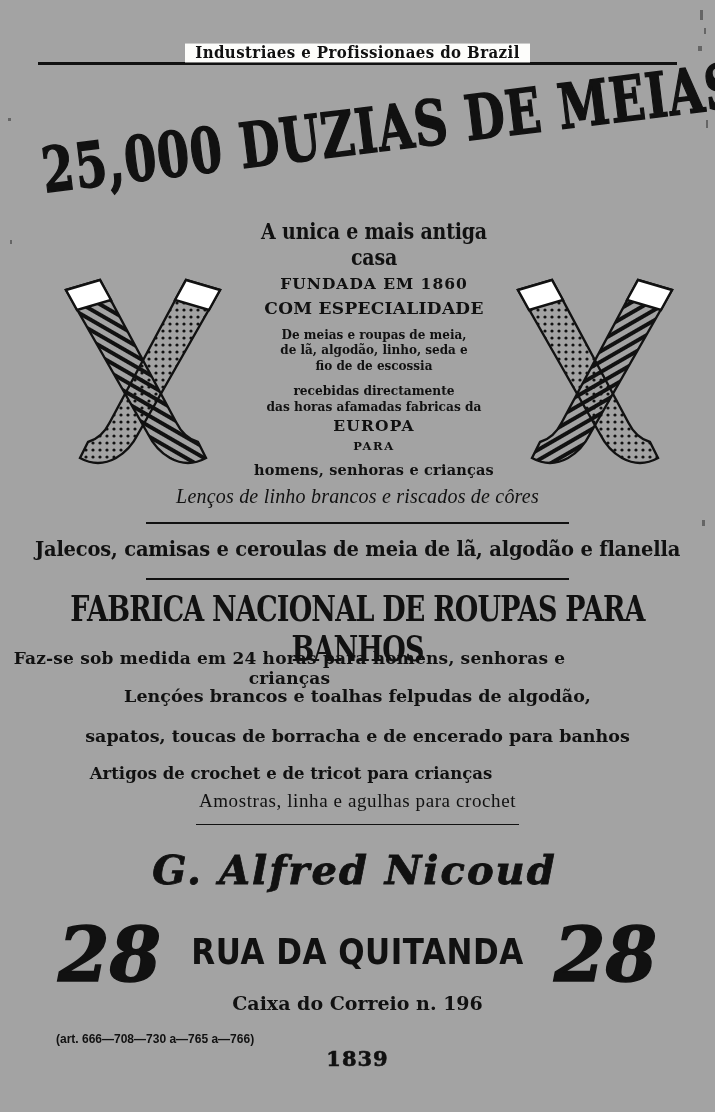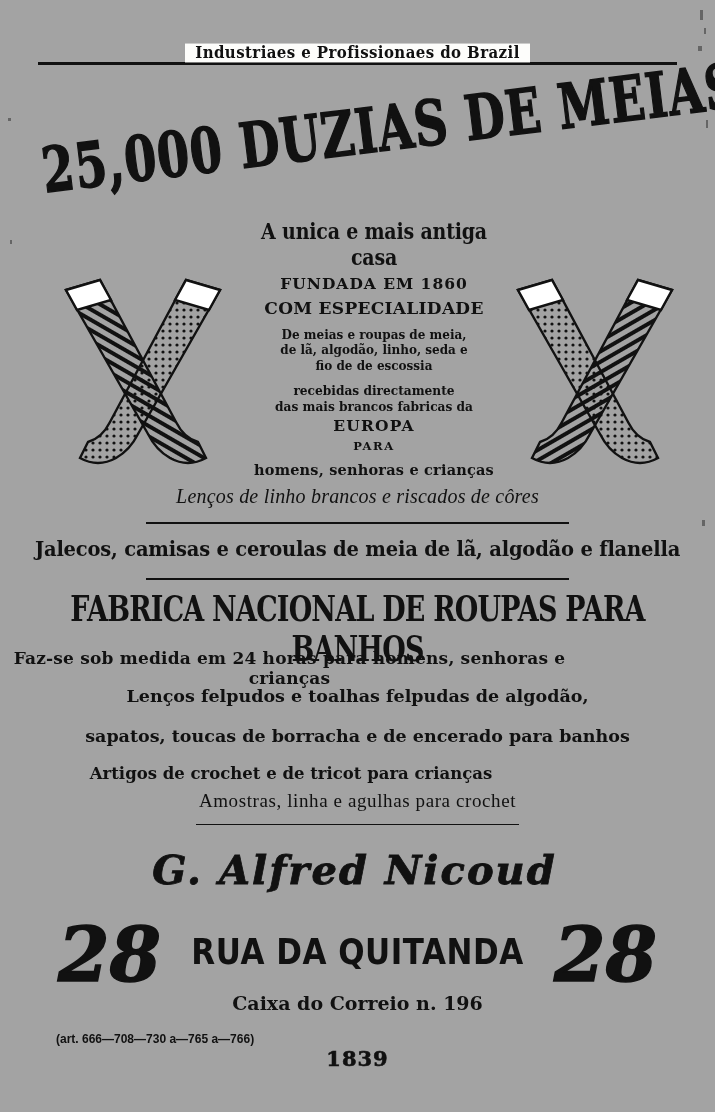--- a/index.html
+++ b/index.html
@@ -413,40 +413,40 @@
     <div class="line-1">A unica e mais antiga casa</div>
     <div class="line-2">FUNDADA EM 1860</div>
     <div class="line-3">COM ESPECIALIDADE</div>
     <div class="block-spec">
       <div>De meias e roupas de meia,</div>
       <div>de lã, algodão, linho, seda e</div>
       <div>fio de de escossia</div>
     </div>
     <div class="block-recv">
       <div>recebidas directamente</div>
-      <div>das mais brancos fabricas da</div>
+      <div>das horas afamadas fabricas da</div>
     </div>
     <div class="line-europa">EUROPA</div>
     <div class="line-para">PARA</div>
     <div class="line-homens">homens, senhoras e crianças</div>
   </div>
 
   <div class="lencos">Lenços de linho brancos e riscados de côres</div>
 
   <div class="rule" style="top:522px;left:146px;right:146px;"></div>
 
   <div class="jalecos">Jalecos, camisas e ceroulas de meia de lã, algodão e flanella</div>
 
   <div class="rule" style="top:578px;left:146px;right:146px;"></div>
 
   <div class="fabrica">FABRICA NACIONAL DE ROUPAS PARA BANHOS</div>
 
   <div class="faz-se">Faz-se sob medida em 24 horas para homens, senhoras e crianças</div>
 
-  <div class="lencoes">Lenços felpudos e toalhas felpudas de algodão,</div>
+  <div class="lencoes">Lençóes brancos e toalhas felpudas de algodão,</div>
   <div class="sapatos">sapatos, toucas de borracha e de encerado para banhos</div>
   <div class="artigos">Artigos de crochet e de tricot para crianças</div>
   <div class="amostras">Amostras, linha e agulhas para crochet</div>
 
   <div class="rule-thin" style="top:824px;left:196px;right:196px;"></div>
 
   <div class="brand">G. Alfred Nicoud</div>
 
   <div class="num-left">28</div>
   <div class="num-right">28</div>

